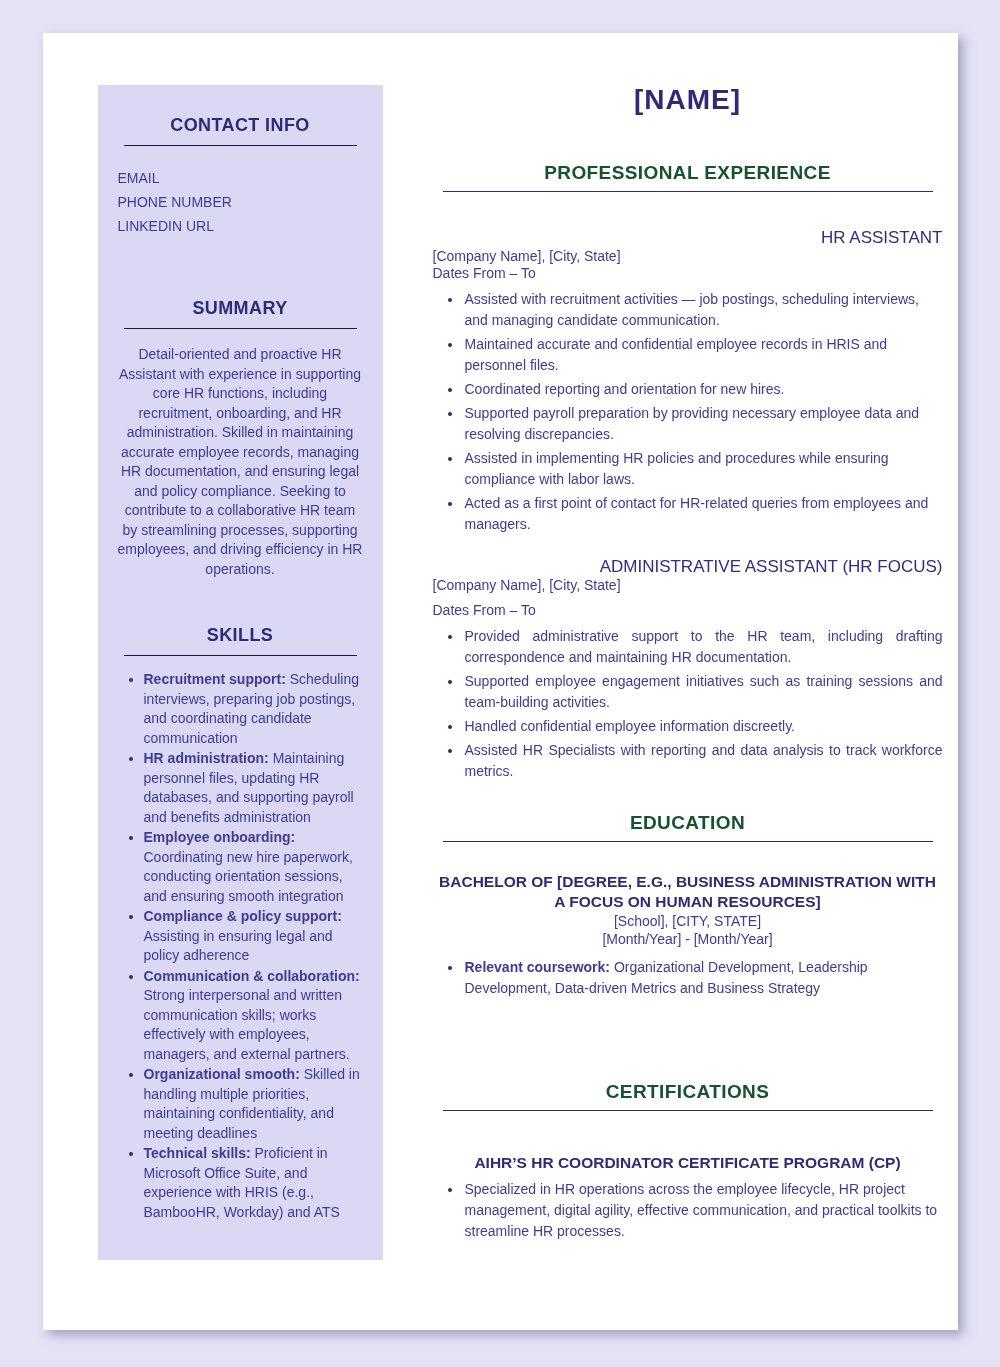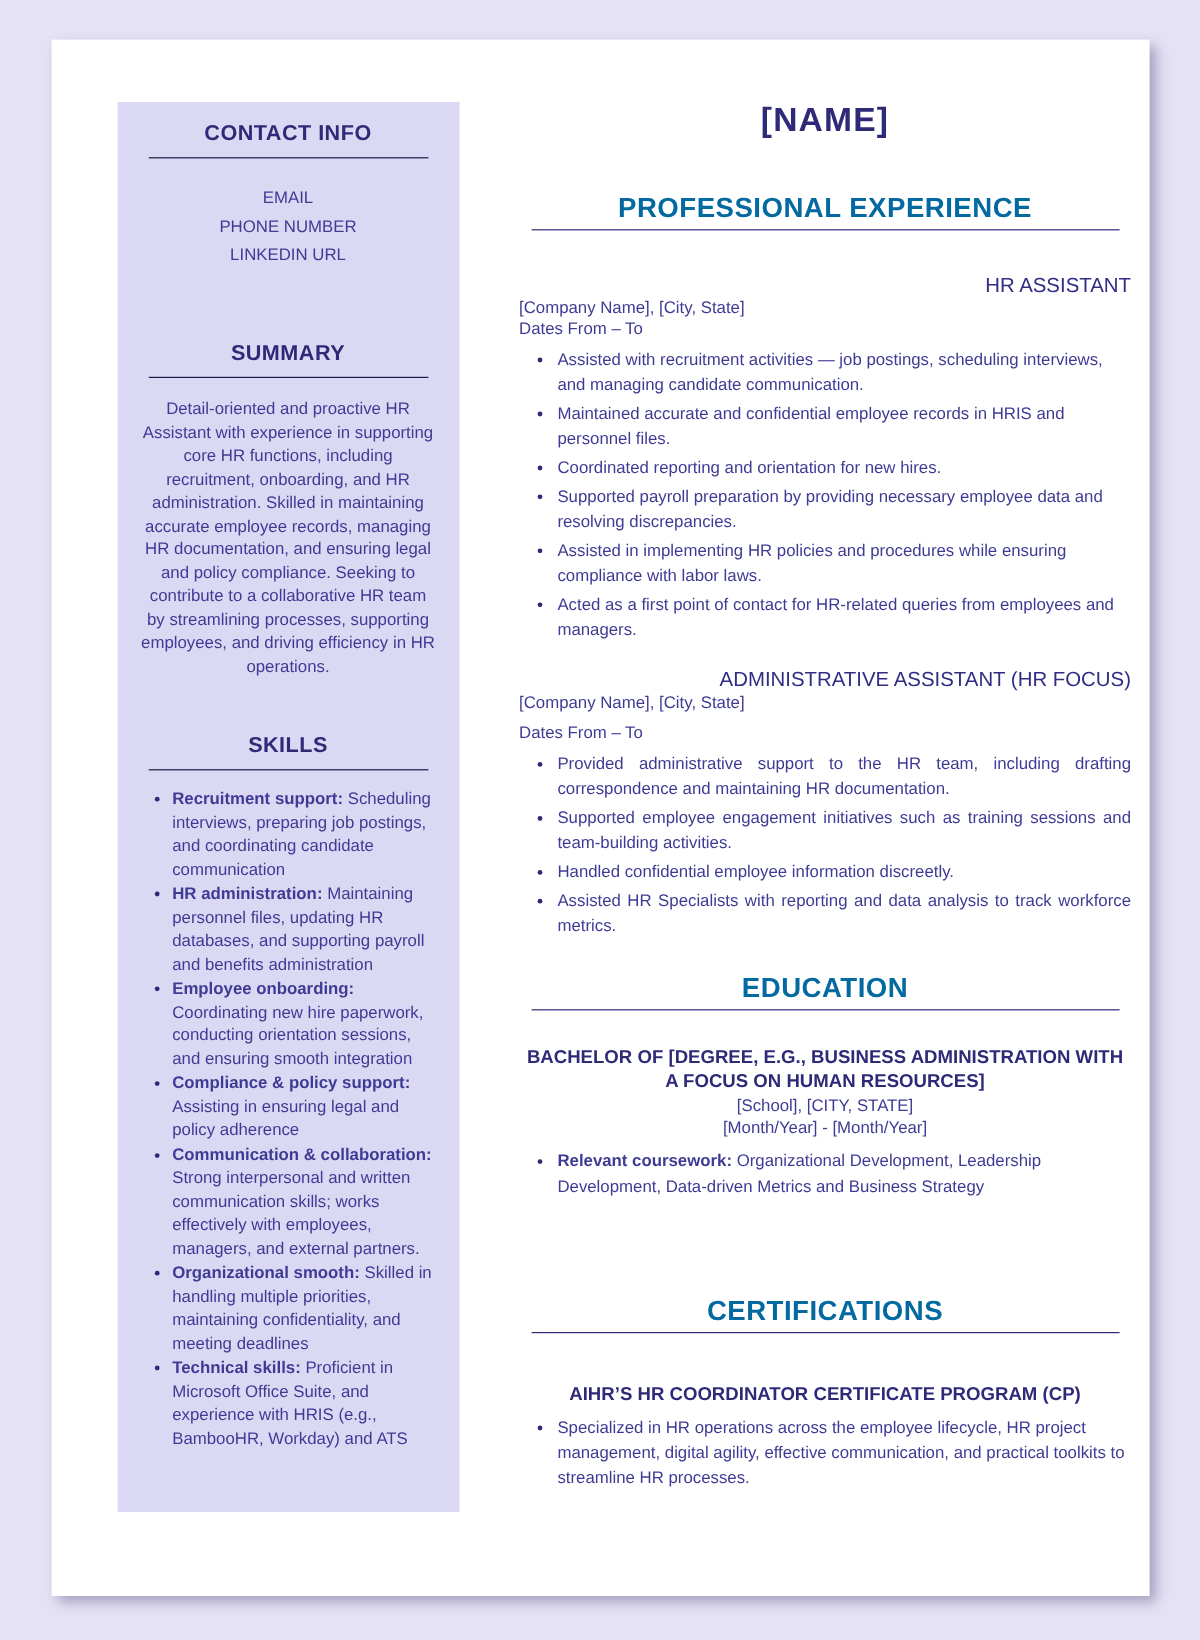--- a/index.html
+++ b/index.html
@@ -16,34 +16,34 @@
     background: #ffffff;
     box-shadow: 5px 5px 10px rgba(110,108,145,0.55);
   }
   
   .sidebar {
     position: absolute;
     left: 55px; top: 52px;
     width: 285px; height: 1175px;
     box-sizing: border-box;
     background: #dbd8f4;
-    padding: 16px 20px;
+    padding: 30px 20px;
     color: #3f3b94;
   }
   .side-heading {
     font-size: 18px; font-weight: bold;
     color: #2e2a78; text-align: center;
     letter-spacing: 0.4px;
     padding-bottom: 9px;
     border-bottom: 1.6px solid #1c1946;
     margin: 0 6px;
   }
   .contact-list {
     margin-top: 20px;
-    text-align: center;
+    text-align: left;
     font-size: 14px; line-height: 24px;
   }
   .contact-list div { margin: 0; }
   .summary-heading { margin-top: 60px; }
   .summary-text {
     margin-top: 16px;
     font-size: 14px; line-height: 19.5px;
     text-align: center;
   }
   .skills-heading { margin-top: 46px; }
@@ -62,22 +62,22 @@
     left: 390px; top: 47px;
     width: 510px;
     color: #3f3b94;
   }
   .name {
     font-size: 28px; font-weight: bold;
     color: #2e2a78; text-align: center;
     letter-spacing: 1px; line-height: 40px;
   }
   .section-heading {
-    font-size: 23px; font-weight: bold;
-    color: #0369a1; text-align: center;
+    font-size: 19px; font-weight: bold;
+    color: #14532d; text-align: center;
     letter-spacing: 0.4px; line-height: 22px;
   }
   .section-rule {
     height: 0;
     border-bottom: 1.8px solid #2e2a78;
     margin: 7px 10px 0;
   }
   .exp-heading { margin-top: 42px; }
   .job-title {
     font-size: 17px; color: #312d85;

